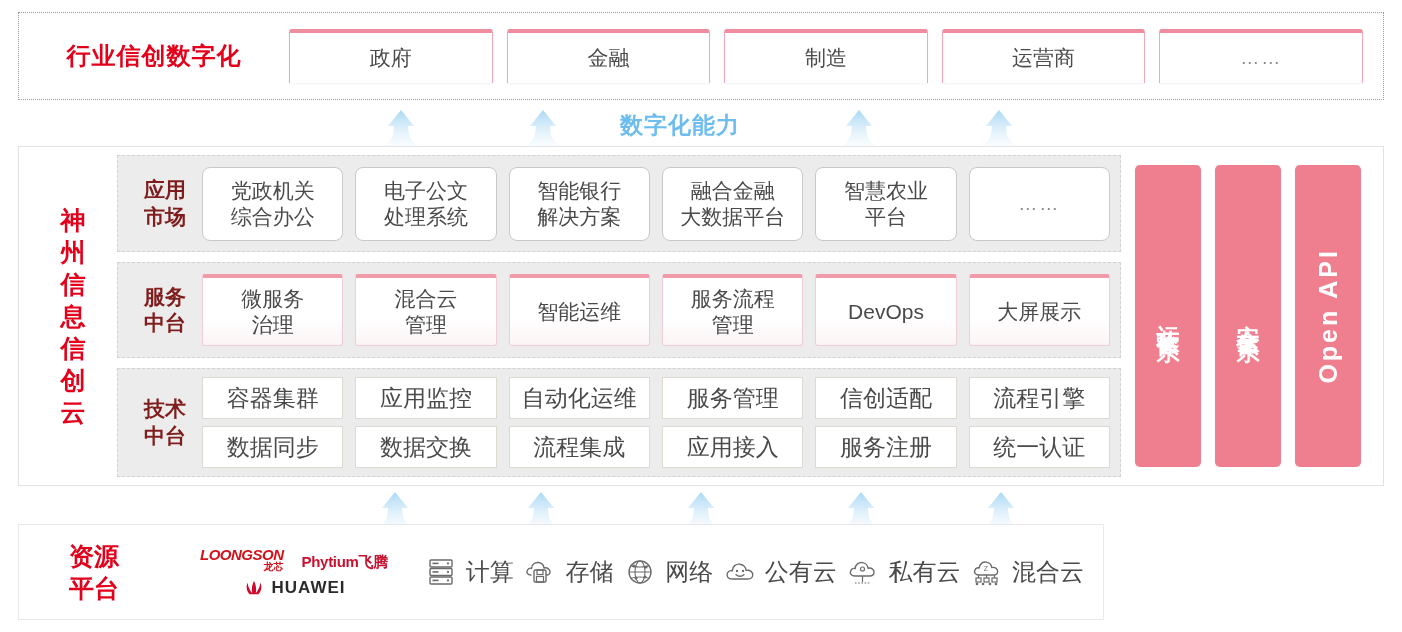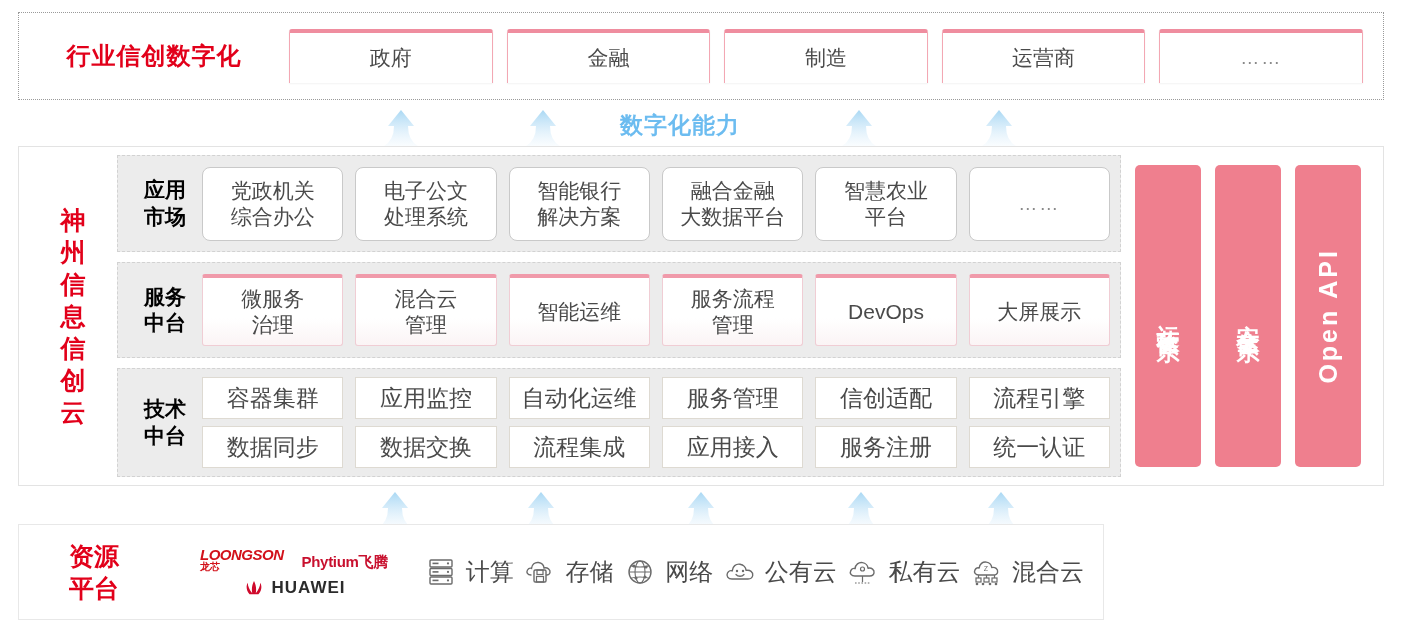--- a/index.html
+++ b/index.html
@@ -72,21 +72,21 @@
     border: 1px dashed #d2d2d2;
     display: flex; align-items: center;
     padding: 8px 10px;
   }
   .band.apps     { height: 102px; }
   .band.services { height: 100px; }
   .band.tech     { height: 110px; }
 
   .band-label {
     width: 74px; flex: none; text-align: center;
-    font-size: 21px; font-weight: bold; color: #000000;
+    font-size: 21px; font-weight: bold; color: #7f1d1d;
     line-height: 1.25;
   }
   .band-cards { flex: 1; display: flex; gap: 12px; align-items: center; }
 
   .app-card {
     flex: 1; height: 74px;
     background: #fff; border: 1px solid #c9c9c9;
     border-radius: 8px;
     display: flex; flex-direction: column;
     align-items: center; justify-content: center;
@@ -139,21 +139,21 @@
   }
   .resource-title {
     width: 150px; text-align: center;
     color: #e2001a; font-weight: bold; font-size: 25px; line-height: 1.3;
   }
   .vendor-logos {
     width: 250px; display: flex; flex-direction: column;
     align-items: center; justify-content: center; gap: 6px;
   }
   .vendor-row1 { display: flex; align-items: flex-end; gap: 18px; }
-  .logo-loongson { display: flex; flex-direction: column; align-items: flex-start; line-height: 1; }
+  .logo-loongson { display: flex; flex-direction: column; align-items: flex-end; line-height: 1; }
   .logo-loongson .ls-en {
     font-size: 15px; font-weight: bold; font-style: italic;
     color: #d2111a; letter-spacing: -0.5px;
   }
   .logo-loongson .ls-cn { font-size: 10px; color: #d2111a; font-weight: bold; }
   .logo-phytium {
     font-size: 15px; font-weight: bold; color: #c8102e; letter-spacing: -0.3px;
   }
   .vendor-row2 { display: flex; align-items: center; gap: 7px; }
   .hw-mark { width: 22px; height: 16px; }

